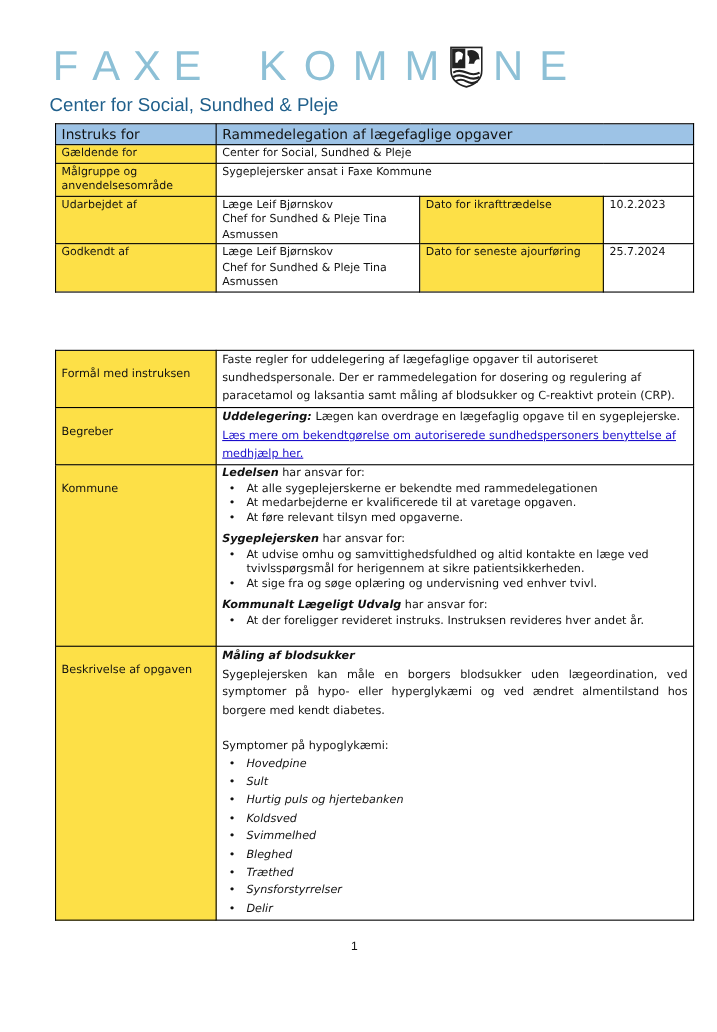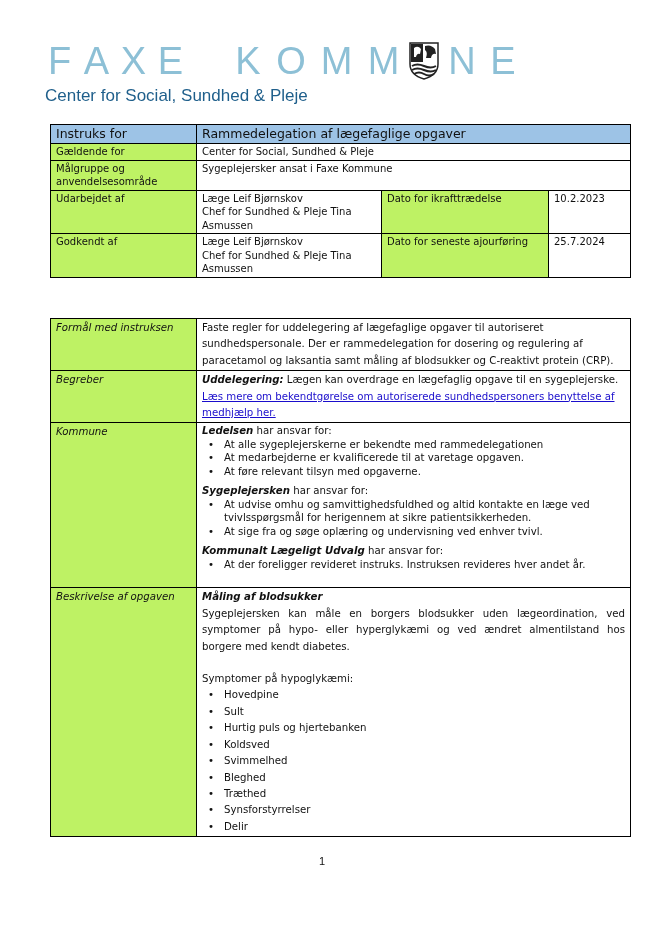--- a/index.html
+++ b/index.html
@@ -8,34 +8,34 @@
 
   .logo { position: absolute; left: 41px; top: 40px; height: 42px; display: flex; align-items: center;
     font-family: "Liberation Sans", sans-serif; font-size: 38px; color: #8dc0d6; letter-spacing: 0; }
   .logo .l { display: inline-block; text-align: center; }
   .shield { display: inline-block; width: 30px; height: 38px; margin: 0 2px; }
   .subtitle { position: absolute; left: 45px; top: 86px; font-family: "Liberation Sans", sans-serif;
     font-size: 17px; color: #1f5f8b; }
 
   table { border-collapse: collapse; position: absolute; left: 50px; width: 580px; table-layout: fixed; }
   td { border: 1px solid #000; font-size: 10px; line-height: 13.5px; vertical-align: top; padding: 1px 5px 1px 5px; }
-  .t1 { top: 124px; border-radius: 12px; }
+  .t1 { top: 112px; border-radius: 12px; }
   .t1 tr.hdr td { background: #9dc3e6; font-size: 12.5px; line-height: 16px; padding-top: 1px; padding-bottom: 1px; }
-  .lbl { background: #bef264; }
+  .lbl { background: #fde047; }
   .t2 { top: 318px; }
   .t2 td { font-size: 10.2px; line-height: 16.4px; }
-  .t2 td.lbl { line-height: 14px; padding-top: 2px; font-style: italic; }
+  .t2 td.lbl { line-height: 14px; padding-top: 15px; }
   b { font-weight: bold; font-style: italic; }
   a.lnk { color: #1a0dcc; text-decoration: underline; }
   ul.bul { list-style: none; }
   ul.bul li { position: relative; padding-left: 22px; line-height: 13.5px; }
   ul.bul li::before { content: "•"; position: absolute; left: 6px; top: 0; }
   .sect { line-height: 13.5px; }
   .gap { height: 6px; }
-  ul.sym li { line-height: 16.4px; }
+  ul.sym li { line-height: 16.4px; font-style: italic; }
   .justify { text-align: justify; }
   .pagenum { position: absolute; top: 855px; left: 319px; font-family: "Liberation Sans", sans-serif; font-size: 11px; }
 </style>
 </head>
 <body>
 
 <div class="logo">
   <span class="l" style="width:37px">F</span>
   <span class="l" style="width:37px">A</span>
   <span class="l" style="width:37px">X</span>

